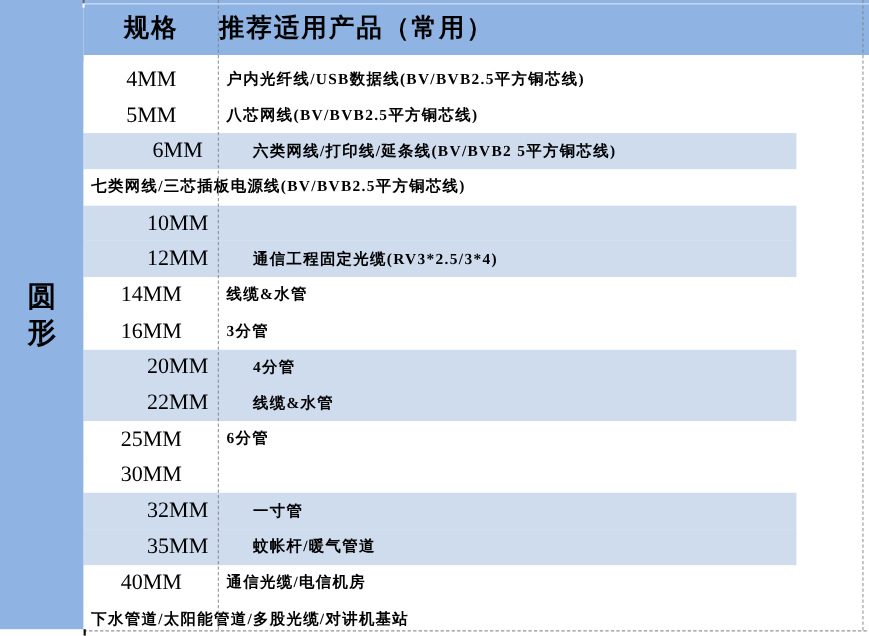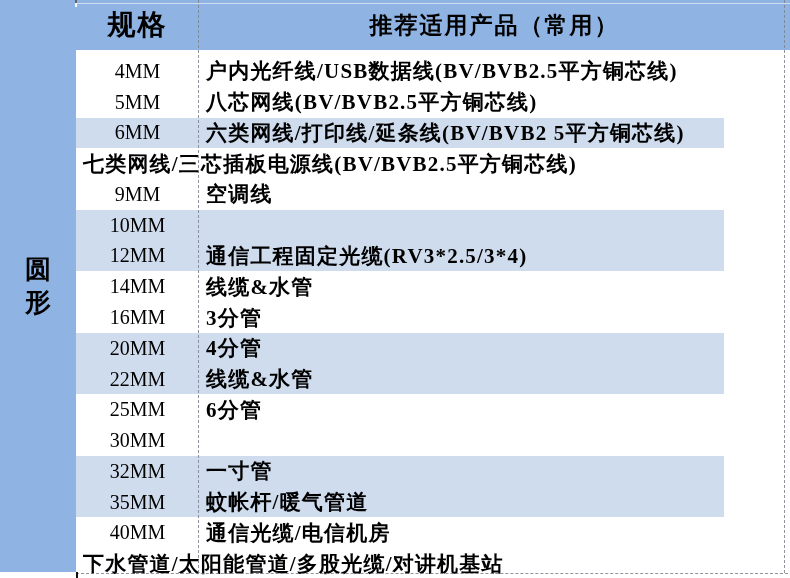--- a/index.html
+++ b/index.html
@@ -32,42 +32,42 @@
   }
   
   .header{
     position:absolute;left:76px;top:0;width:714px;height:50px;
     background:var(--blue);
     display:flex;align-items:center;
   }
   .header .h-spec{
     width:123px;text-align:center;
     font-family:Liberation Serif, serif;
-    font-weight:900;font-size:28px;letter-spacing:2px;
+    font-weight:900;font-size:23px;letter-spacing:2px;
   }
   .header .h-product{
-    flex:1;text-align:center;
+    flex:1;text-align:left;
     font-family:"Liberation Sans", sans-serif;
     font-weight:900;font-size:23px;letter-spacing:2px;
   }
   
   .tbody{
     position:absolute;left:76px;top:56px;width:648px;height:523px;
     display:flex;flex-direction:column;
   }
   .row{flex:1;display:flex;align-items:center;background:#fff;}
-  .row.alt{background:var(--alt);}
+  .row.alt{background:var(--alt);padding-left:24px;}
   .row .spec{
     width:123px;text-align:center;
     font-size:20px;font-weight:400;
     font-family:"Liberation Serif", serif;
   }
   .row .product{
     flex:1;padding-left:7px;
-    font-size:21px;font-weight:700;letter-spacing:1.2px;
+    font-size:14px;font-weight:700;letter-spacing:1.2px;
     font-family:"Liberation Serif", serif;
     white-space:nowrap;overflow:hidden;
   }
   
   .vline{position:absolute;top:0;height:573px;width:0;border-left:1px dashed rgba(125,130,140,.85);}
   .vline.col{left:198px;}
   .vline.right{left:784px;}
   .topline{position:absolute;left:76px;top:3px;width:714px;height:0;border-top:1px solid rgba(255,255,255,.55);}
   .topdash{position:absolute;left:75px;top:0;height:7px;width:0;border-left:2px dashed rgba(255,255,255,.9);}
   .botline{position:absolute;left:76px;top:573px;width:712px;height:0;border-top:1px dashed rgba(125,130,140,.85);}
@@ -97,24 +97,20 @@
       <div class="row">
         <div class="spec">5MM</div>
         <div class="product">八芯网线(BV/BVB2.5平方铜芯线)</div>
       </div>
       <div class="row alt">
         <div class="spec">6MM</div>
         <div class="product">六类网线/打印线/延条线(BV/BVB2 5平方铜芯线)</div>
       </div>
       <div class="row">
         <div class="product">七类网线/三芯插板电源线(BV/BVB2.5平方铜芯线)</div>
-      </div>
-      <div class="row">
-        <div class="spec">9MM</div>
-        <div class="product">空调线</div>
       </div>
       <div class="row alt">
         <div class="spec">10MM</div>
       </div>
       <div class="row alt">
         <div class="spec">12MM</div>
         <div class="product">通信工程固定光缆(RV3*2.5/3*4)</div>
       </div>
       <div class="row">
         <div class="spec">14MM</div>

